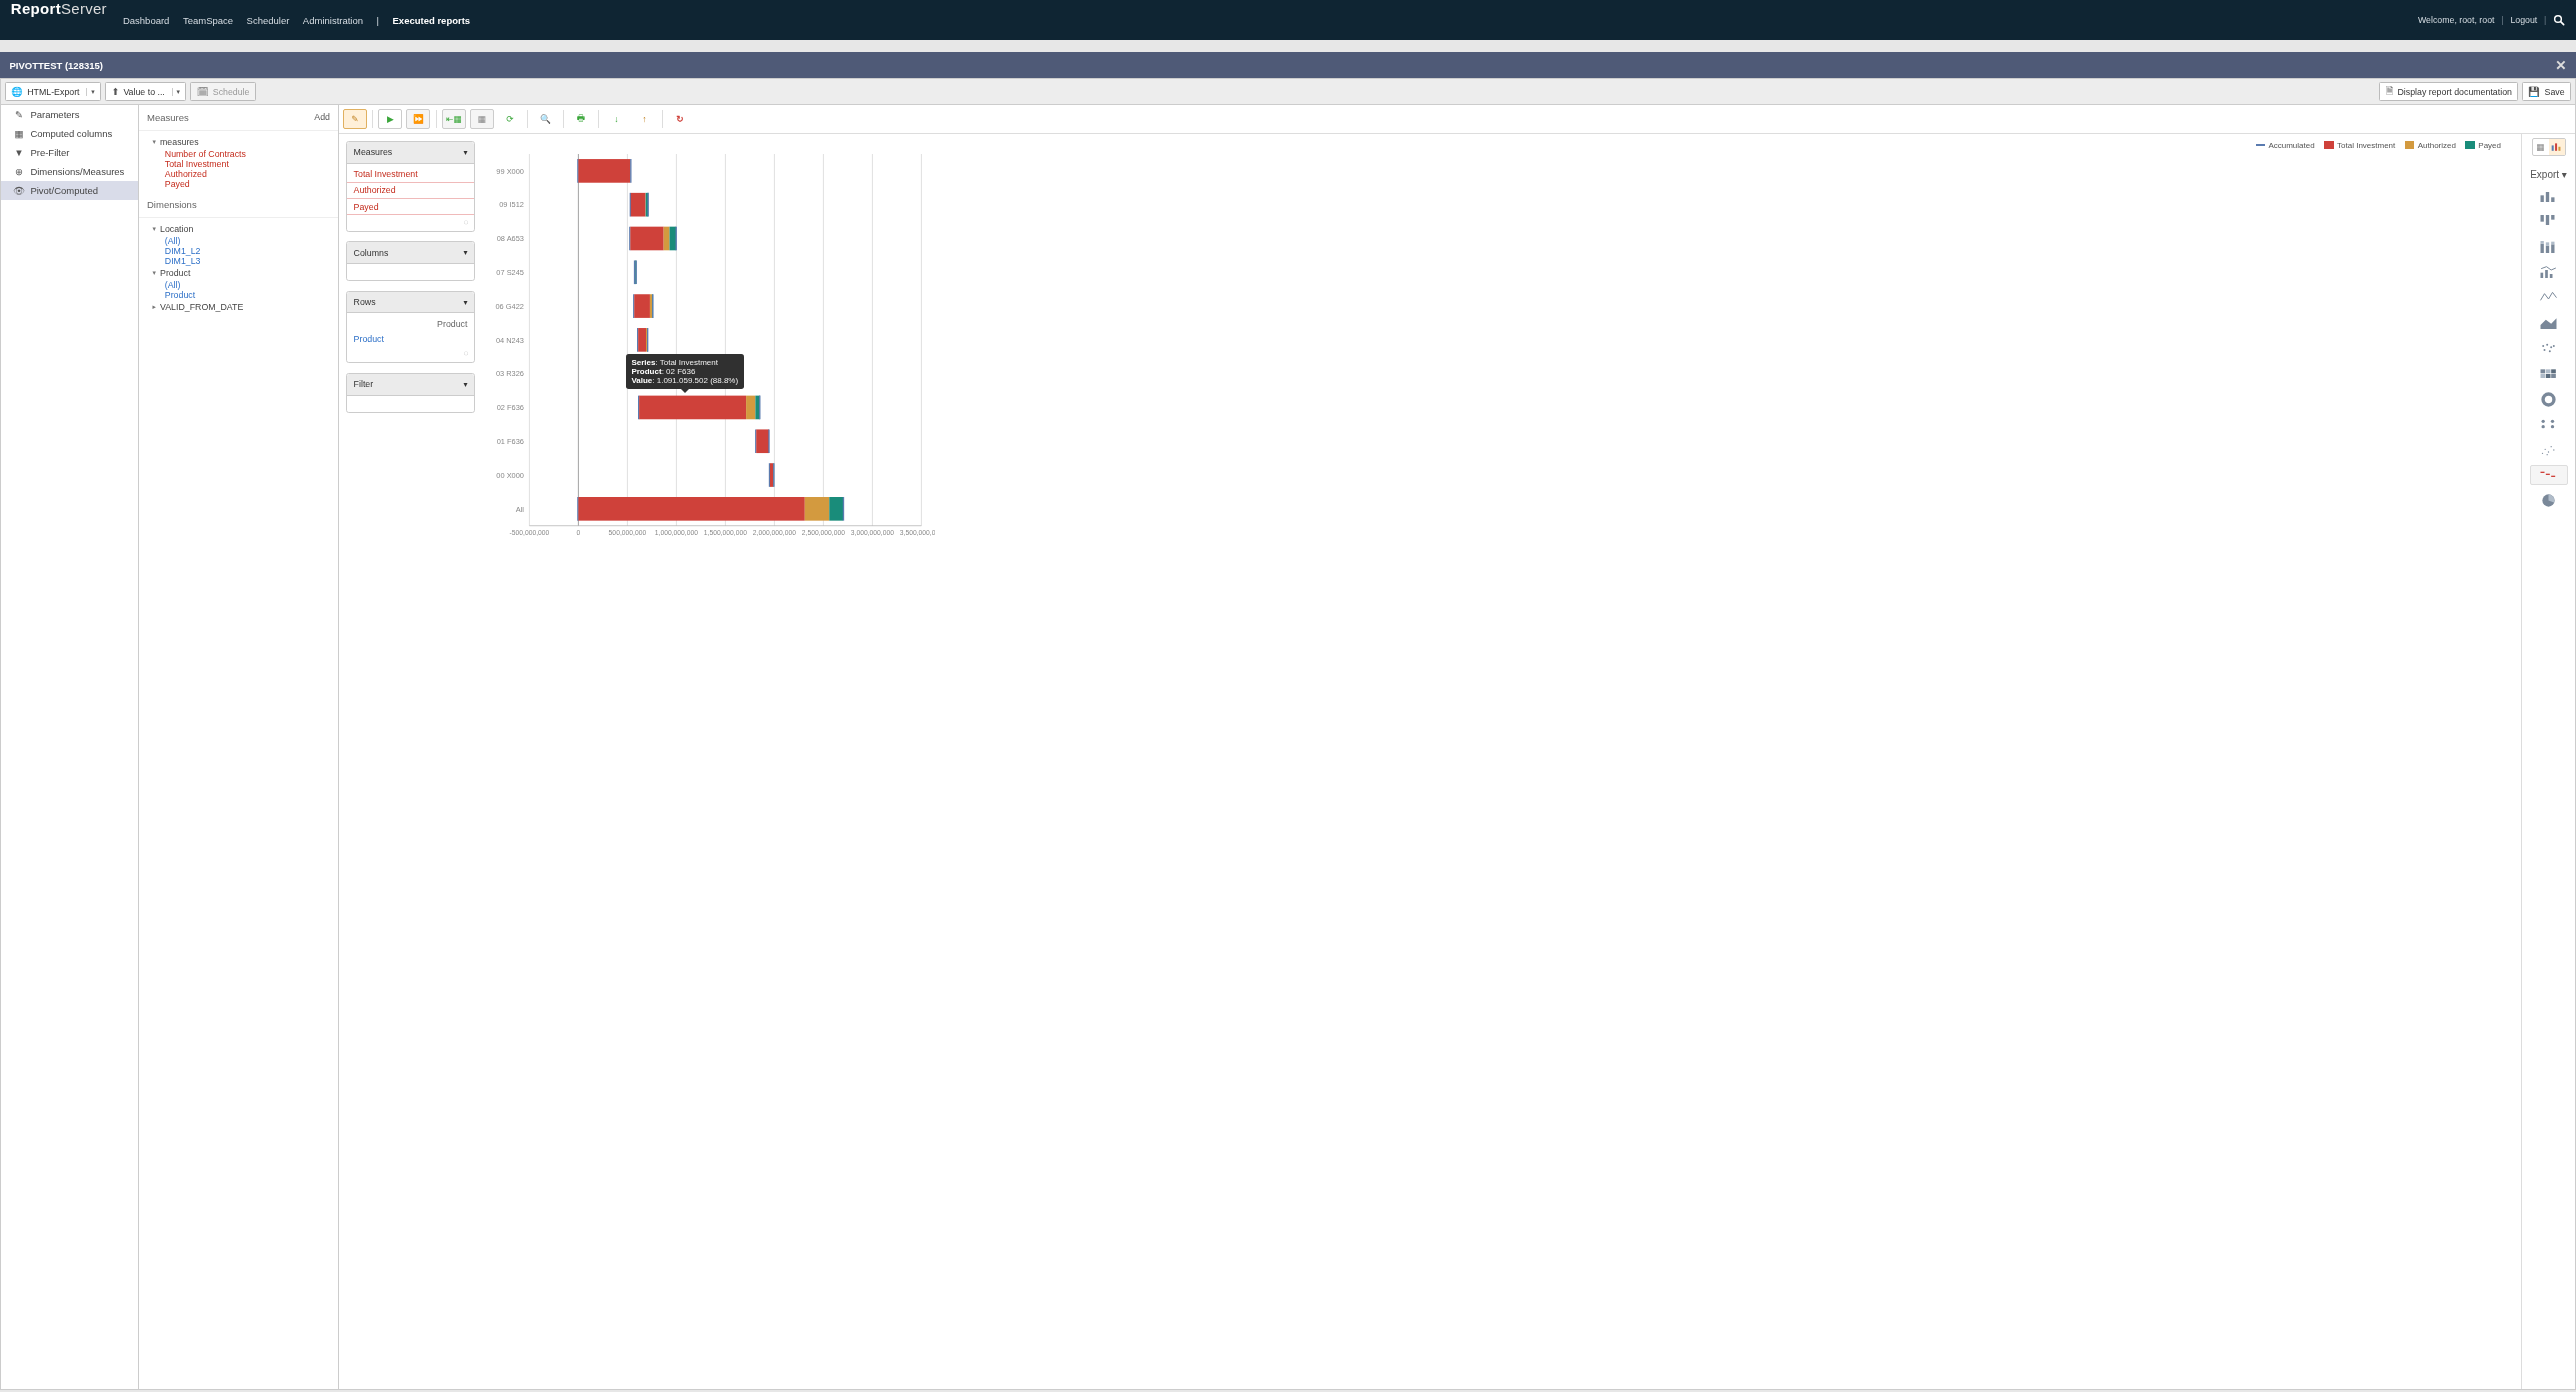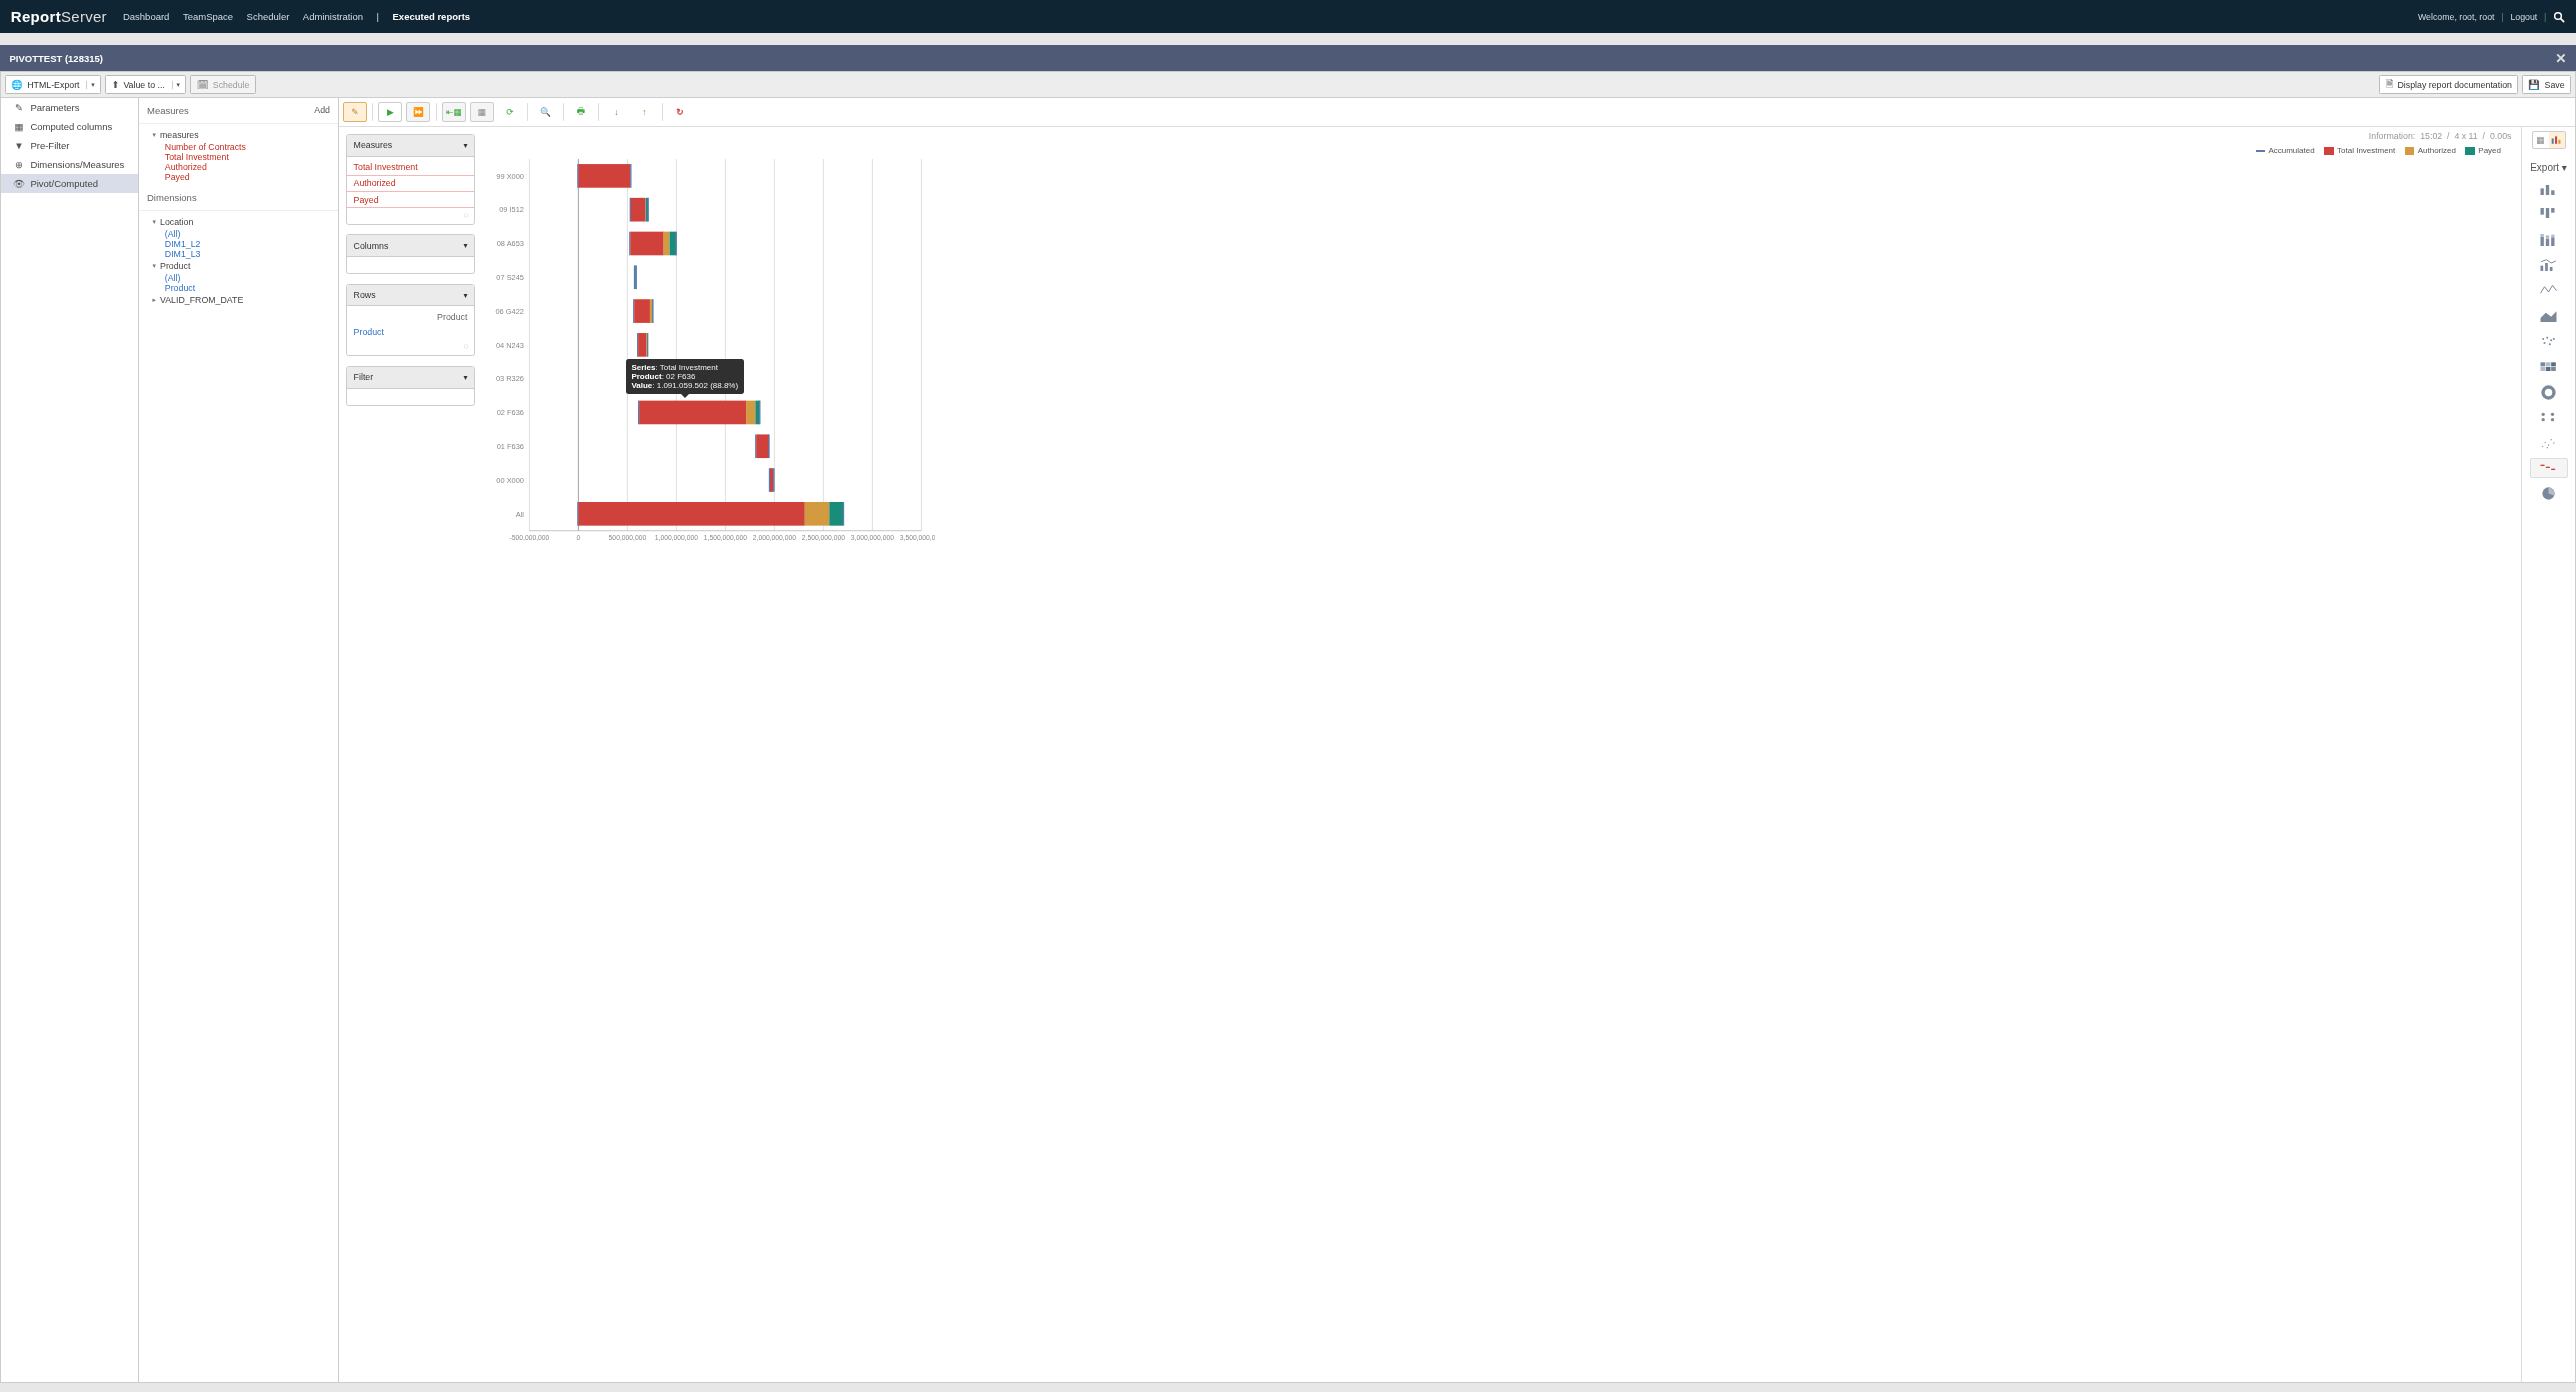--- a/index.html
+++ b/index.html
@@ -1,19 +1,19 @@
 <!DOCTYPE html>
 <html><head>
 <meta charset="utf-8">
 <style>
 * { box-sizing: border-box; margin: 0; padding: 0; }
 html, body { width: 100%; height: 100%; font-family: Arial, Helvetica, sans-serif; font-size: 8.8px; background: #e7e7e7; color: #333; }
 
 
-.topnav { background: #0f2533; color: #ddd; height: 33px; display: flex; align-items: center; padding: 0 10.8px; }
+.topnav { background: #0f2533; color: #ddd; height: 40px; display: flex; padding: 0 10.8px; }
 .brand { font-size: 15px; letter-spacing: 0.3px; }
 .brand b { color: #fff; font-weight: 700; }
 .navmenu { display: flex; gap: 13.5px; margin-left: 16px; align-items: center; }
 .navmenu span { color: #d6dde3; cursor: pointer; font-size: 9.5px; }
 .navsep { color: #6a7b87; }
 .topright { margin-left: auto; display: flex; align-items: center; gap: 6.8px; color: #d6dde3; font-size: 8.8px; }
 .topright .sep { color: #6a7b87; }
 .search-glass { font-size: 12px; cursor: pointer; }
 
 .spacer { height: 12px; background: #e7e7e7; }
@@ -300,24 +300,20 @@
         <div class="cfgbox">
           <div class="head">
               <span>Filter</span>
               <span class="caret3">▾</span>
             </div>
           <div class="body"></div>
         </div>
       </div>
 
       <div class="chartwrap">
-        <div class="info-line">
-          <span class="lbl">Information:</span>&nbsp;
-          <span>15:02</span>&nbsp;&nbsp;/&nbsp;&nbsp;<span>4 x 11</span>&nbsp;&nbsp;/&nbsp;&nbsp;<span>0.00s</span>
-        </div>
         <div class="legend">
           <span class="entry">
               <span class="swline" id="sw-acc" style="background: rgb(90, 123, 176);"></span>
               <span>Accumulated</span>
             </span>
           <span class="entry">
               <span class="swatch" id="sw-ti" style="background: rgb(207, 65, 58);"></span>
               <span>Total Investment</span>
             </span>
           <span class="entry">

